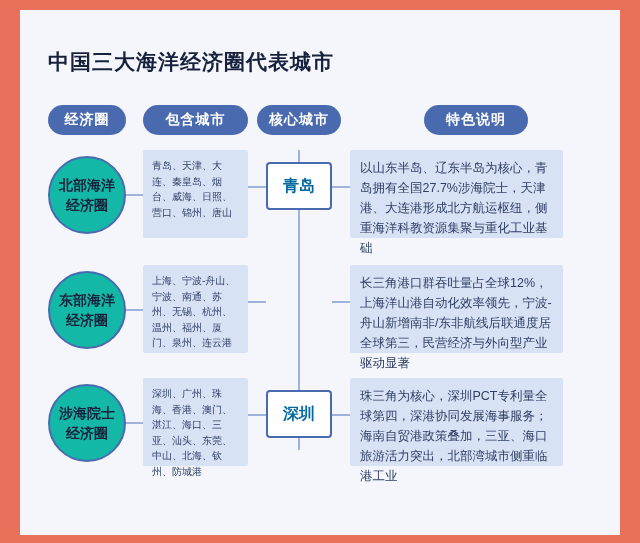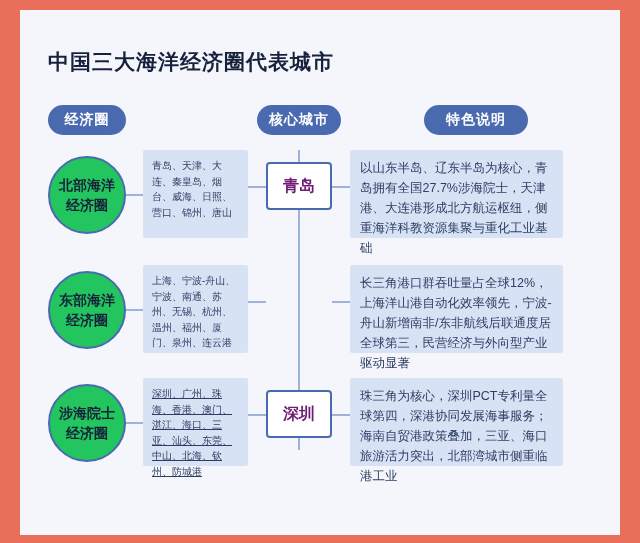--- a/index.html
+++ b/index.html
@@ -69,21 +69,21 @@
   .row-2 { top: 255px; height: 100px; }
   .row-3 { top: 368px; height: 95px; }
 
   .zone {
     position: absolute;
     left: 28px;
     top: 6px;
     width: 78px;
     height: 78px;
     border-radius: 39px;
-    background: #22c55e;
+    background: #14b8a6;
     border: 2px solid #4a6ab0;
     color: #17213b;
     font-size: 14px;
     font-weight: bold;
     display: flex;
     flex-direction: column;
     align-items: center;
     justify-content: center;
     line-height: 1.45;
     box-sizing: border-box;
@@ -103,21 +103,21 @@
   }
   .core {
     position: absolute;
     left: 246px;
     top: 12px;
     width: 66px;
     height: 48px;
     background: #ffffff;
     border: 2px solid #4a6ab0;
     border-radius: 4px;
-    color: #701a75;
+    color: #0369a1;
     font-size: 16px;
     font-weight: bold;
     display: flex;
     align-items: center;
     justify-content: center;
     box-sizing: border-box;
   }
   .desc {
     position: absolute;
     left: 330px;
@@ -160,20 +160,21 @@
 </style>
 </head>
 <body>
 
 <div class="page">
   <div class="card">
 
     <div class="title">中国三大海洋经济圈代表城市</div>
 
     <div class="hdr hdr-1">经济圈</div>
+    <div class="hdr hdr-2">包含城市</div>
     <div class="hdr hdr-4">特色说明</div>
     <div class="hdr hdr-3">核心城市</div>
 
     <div class="spine" style="top:140px;height:300px;"></div>
 
     <div class="row row-1">
       <div class="zone">
         <span>北部海洋</span>
         <span>经济圈</span>
       </div>
@@ -196,21 +197,21 @@
       <div class="conn conn-h" style="left:312px;top:36px;width:18px;"></div>
       <div class="desc" style="height:88px;">长三角港口群吞吐量占全球12%，上海洋山港自动化效率领先，宁波-舟山新增南非/东非航线后联通度居全球第三，民营经济与外向型产业驱动显著</div>
     </div>
 
     <div class="row row-3">
       <div class="zone">
         <span>涉海院士</span>
         <span>经济圈</span>
       </div>
       <div class="conn conn-h" style="left:106px;top:44px;width:17px;"></div>
-      <div class="cities" style="height:88px;text-decoration:underline;">深圳、广州、珠海、香港、澳门、湛江、海口、三亚、汕头、东莞、中山、北海、钦州、防城港</div>
+      <div class="cities" style="height:88px;">深圳、广州、珠海、香港、澳门、湛江、海口、三亚、汕头、东莞、中山、北海、钦州、防城港</div>
       <div class="conn conn-h" style="left:228px;top:36px;width:18px;"></div>
       <div class="core">深圳</div>
       <div class="conn conn-h" style="left:312px;top:36px;width:18px;"></div>
       <div class="desc" style="height:88px;">珠三角为核心，深圳PCT专利量全球第四，深港协同发展海事服务；海南自贸港政策叠加，三亚、海口旅游活力突出，北部湾城市侧重临港工业</div>
     </div>
 
 
   </div>
 </div>
 

